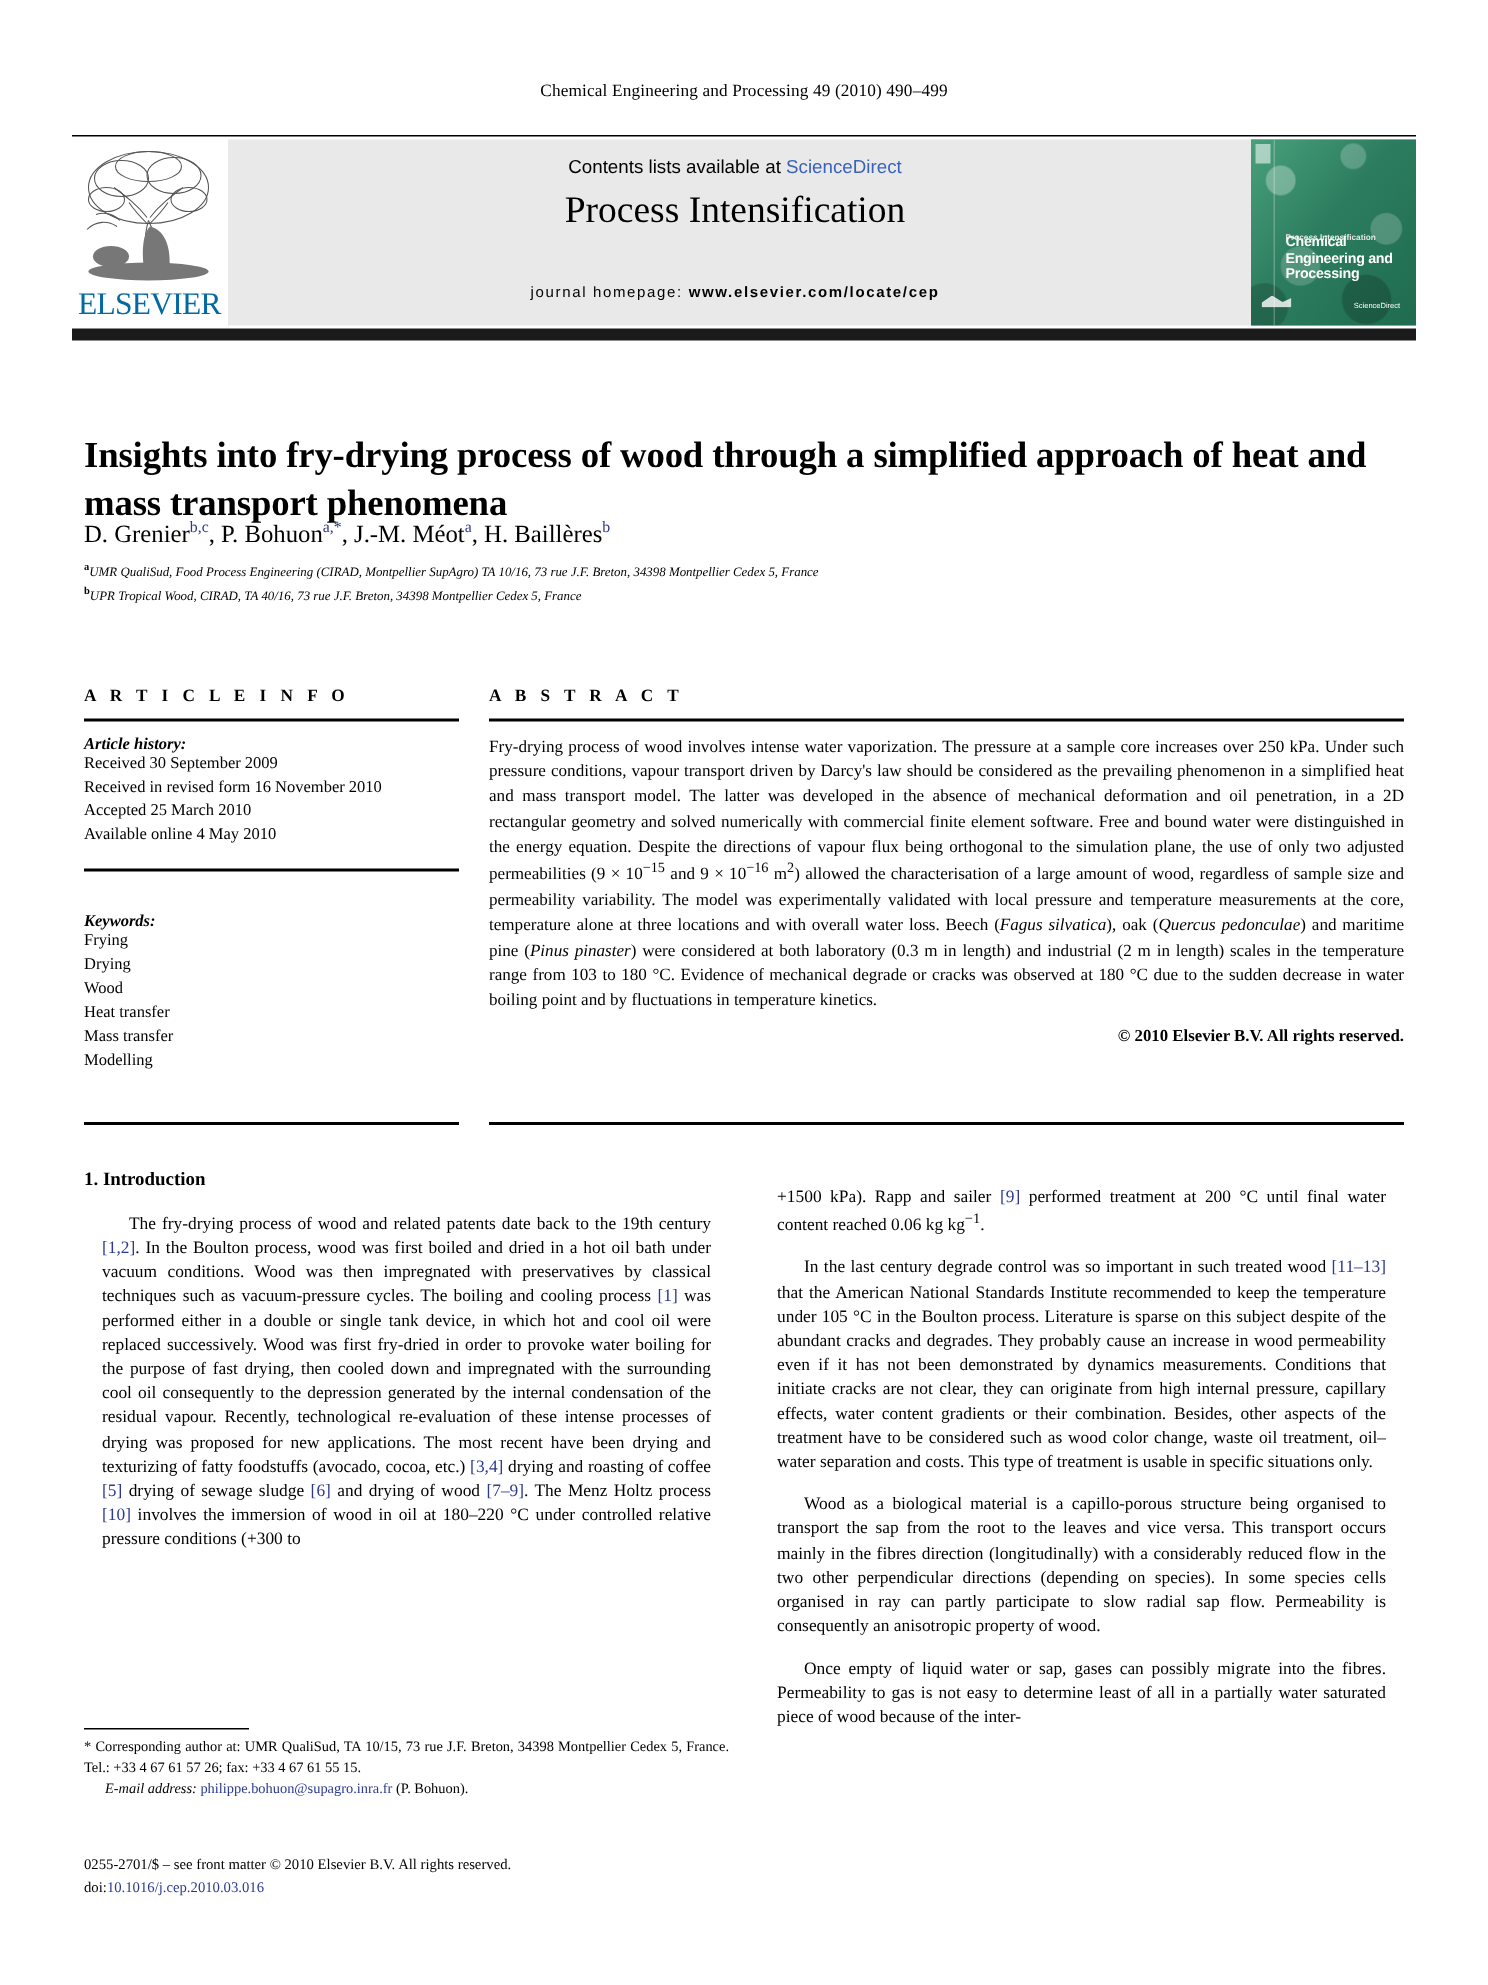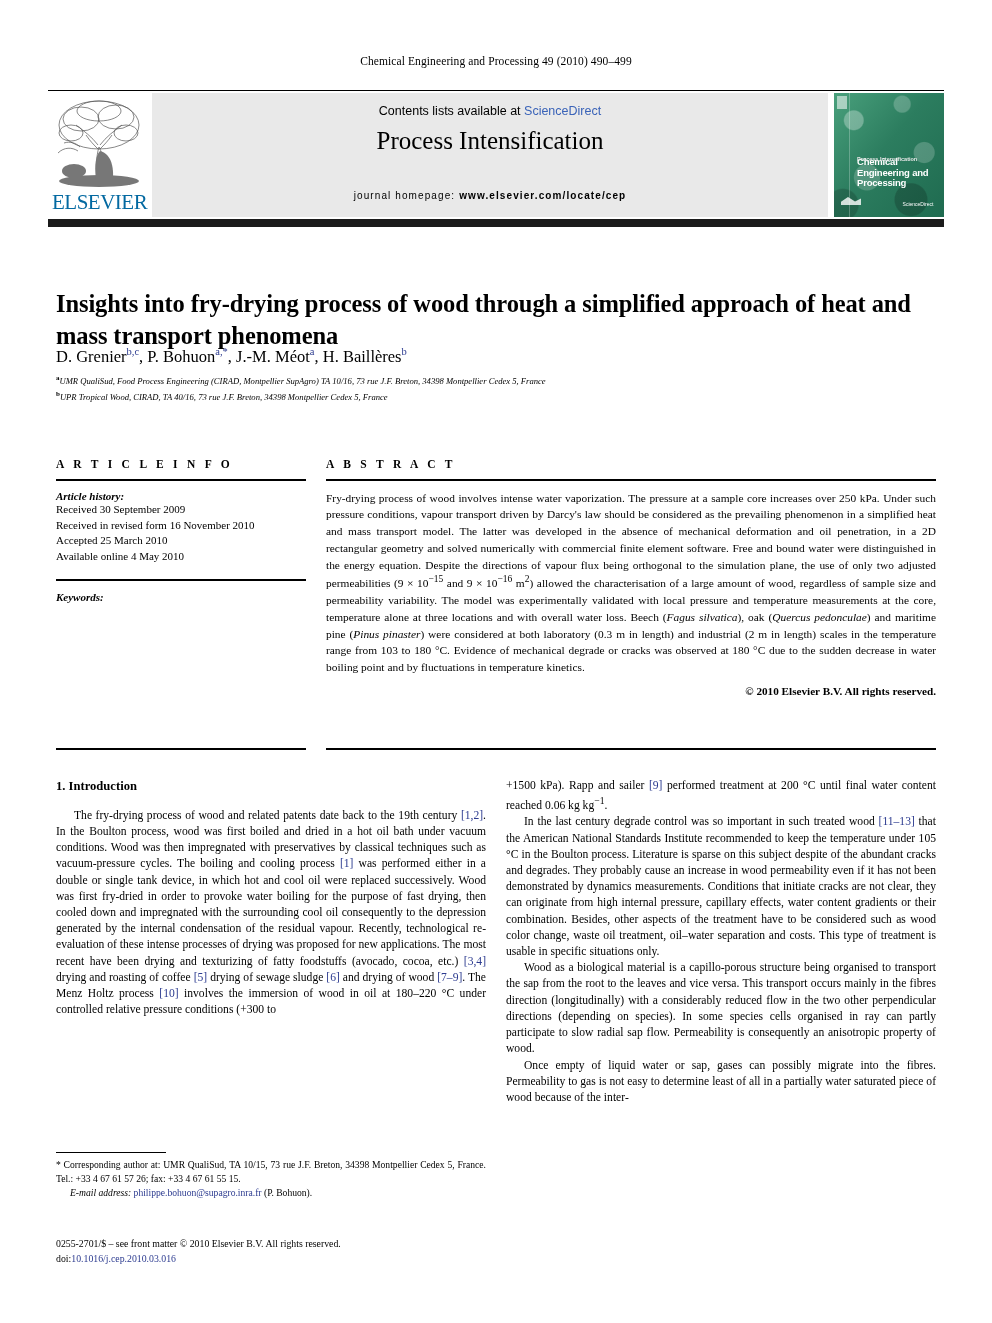--- a/index.html
+++ b/index.html
@@ -68,20 +68,21 @@
     letter-spacing: -0.5px;
     color: #0369a1;
     line-height: 1;
   }
   .masthead-center {
     position: absolute;
     left: 104px; top: 3px;
     width: 676px;
     height: 124px;
     background: #e9e9e9;
+    padding-left: 12px;
   }
   .contents-line {
     position: absolute;
     top: 11px; left: 0;
     width: 676px;
     text-align: center;
     font-family: "Liberation Sans", sans-serif;
     font-size: 12.5px;
   }
   .contents-line .sd {
@@ -237,21 +238,21 @@
   .hist-label, .kw-label {
     font-style: italic;
     font-weight: bold;
     font-size: 11px;
   }
   .hist-list, .kw-list {
     font-size: 11px;
     line-height: 1.45;
   }
   .hist-block { margin-bottom: 14px; }
-  .kw-block { margin-top: 10px; }
+  .kw-block { margin-top: 27px; }
   .abstract-body {
     font-size: 11.4px;
     line-height: 1.47;
     text-align: justify;
   }
   .abstract-body i { font-style: italic; }
   .copyright {
     margin-top: 9px;
     font-size: 11.2px;
     text-align: right;
@@ -281,21 +282,21 @@
     line-height: 1.40;
     text-align: justify;
   }
   .body-col.left  { left: 56px; }
   .body-col.right { left: 506px; }
   .sec-title {
     font-size: 12.6px;
     font-weight: bold;
     margin: 0 0 12px 0;
   }
-  .body-col p { margin: 0; text-indent: 18px; }
+  .body-col p { margin: 12px; text-indent: 18px; }
   .body-col p.cont { text-indent: 0; }
   .ref { color: #2b3a8f; }
 
   
   .foot-rule {
     position: absolute;
     left: 56px; top: 1152px;
     width: 110px;
     height: 1px;
     background: #000;
@@ -399,20 +400,28 @@
       <div class="hist-list">
         <div>Received 30 September 2009</div>
         <div>Received in revised form 16 November 2010</div>
         <div>Accepted 25 March 2010</div>
         <div>Available online 4 May 2010</div>
       </div>
     </div>
     <div class="rule"></div>
     <div class="kw-block">
       <div class="kw-label">Keywords:</div>
+      <div class="kw-list">
+        <div>Frying</div>
+        <div>Drying</div>
+        <div>Wood</div>
+        <div>Heat transfer</div>
+        <div>Mass transfer</div>
+        <div>Modelling</div>
+      </div>
     </div>
   </div>
 
   <div class="col-abstract">
     <div class="sec-head">A B S T R A C T</div>
     <div class="rule"></div>
     <div class="abstract-body">Fry-drying process of wood involves intense water vaporization. The pressure at a sample core increases over 250 kPa. Under such pressure conditions, vapour transport driven by Darcy's law should be considered as the prevailing phenomenon in a simplified heat and mass transport model. The latter was developed in the absence of mechanical deformation and oil penetration, in a 2D rectangular geometry and solved numerically with commercial finite element software. Free and bound water were distinguished in the energy equation. Despite the directions of vapour flux being orthogonal to the simulation plane, the use of only two adjusted permeabilities (9 × 10<sup>−15</sup> and 9 × 10<sup>−16</sup> m<sup>2</sup>) allowed the characterisation of a large amount of wood, regardless of sample size and permeability variability. The model was experimentally validated with local pressure and temperature measurements at the core, temperature alone at three locations and with overall water loss. Beech (<i>Fagus silvatica</i>), oak (<i>Quercus pedonculae</i>) and maritime pine (<i>Pinus pinaster</i>) were considered at both laboratory (0.3 m in length) and industrial (2 m in length) scales in the temperature range from 103 to 180 °C. Evidence of mechanical degrade or cracks was observed at 180 °C due to the sudden decrease in water boiling point and by fluctuations in temperature kinetics.</div>
     <div class="copyright">© 2010 Elsevier B.V. All rights reserved.</div>
   </div>
 

